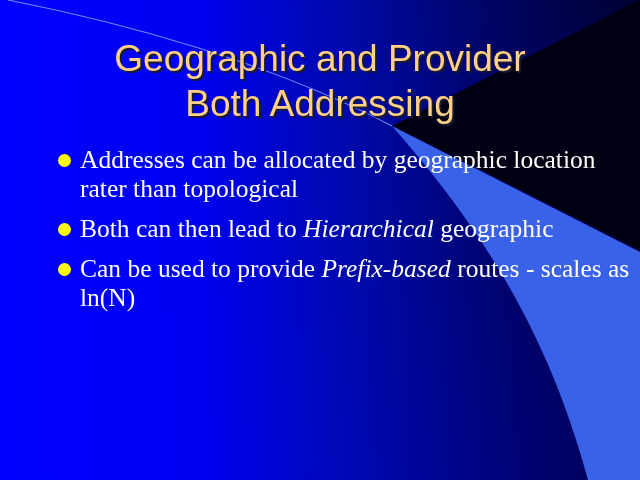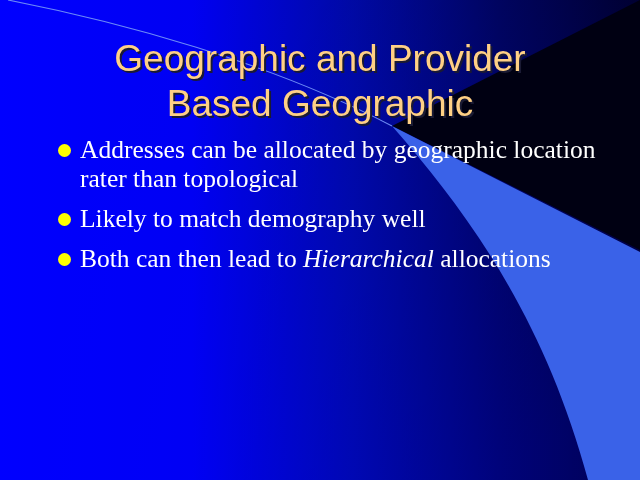--- a/index.html
+++ b/index.html
@@ -45,21 +45,21 @@
     letter-spacing: 0px;
     color: #ffd085;
     text-shadow: 2px 2px 0 #1a1a33;
     white-space: nowrap;
   }
 
   
   #bullets {
     position: absolute;
     left: 50px;
-    top: 135px;
+    top: 145px;
     width: 580px;
   }
   .bullet-row {
     position: relative;
     padding-left: 30px;
     margin-bottom: 11px;
   }
   .bullet-marker {
     position: absolute;
     left: 8px;
@@ -111,33 +111,33 @@
              L 640 252
              Z" fill="#3a62e8"></path>
 
     <path d="M 8 0 C 120 22, 270 62, 392 126" fill="none" stroke="#7190f7" stroke-width="1.1" opacity="0.95"></path>
   </svg>
 
   <div id="content">
 
     <div id="title-block">
       <div class="title-line">Geographic and Provider</div>
-      <div class="title-line">Based Geographic</div>
+      <div class="title-line">Both Addressing</div>
     </div>
 
     <div id="bullets">
 
     <div class="bullet-row">
           <span class="bullet-marker"></span>
           <div class="bullet-text"><span>Addresses can be allocated by geographic location rater than topological</span></div>
         </div>
         <div class="bullet-row">
           <span class="bullet-marker"></span>
-          <div class="bullet-text"><span>Likely to match demography well</span></div>
+          <div class="bullet-text"><span>Both can then lead to </span><i>Hierarchical</i><span> geographic</span></div>
         </div>
         <div class="bullet-row">
           <span class="bullet-marker"></span>
-          <div class="bullet-text"><span>Both can then lead to </span><i>Hierarchical</i><span> allocations</span></div>
+          <div class="bullet-text"><span>Can be used to provide </span><i>Prefix-based</i><span> routes - scales as ln(N)</span></div>
         </div>
       </div>
 
   </div>
 </div>
 
 </body></html>

